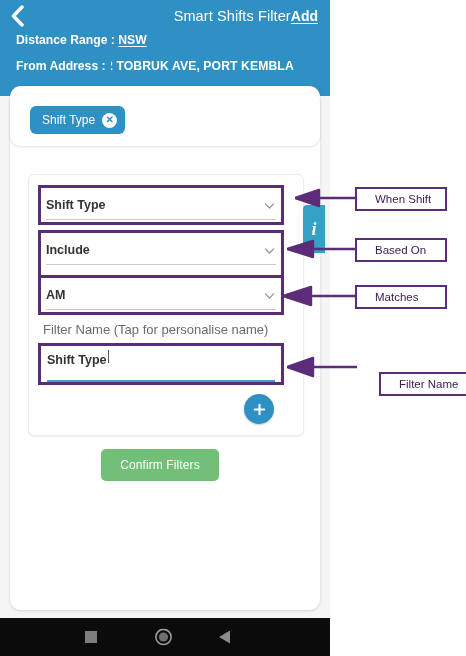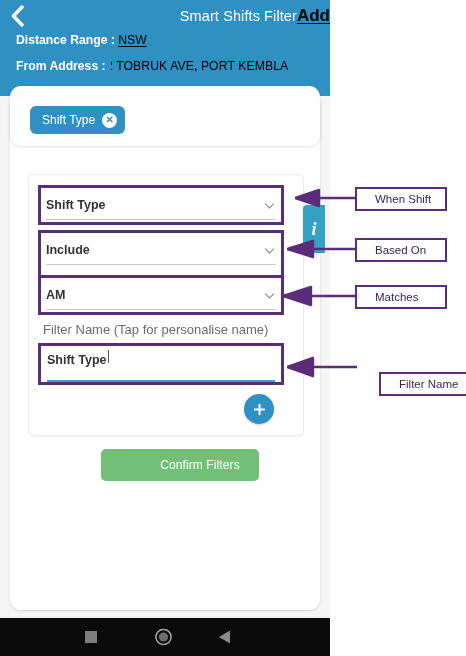--- a/index.html
+++ b/index.html
@@ -52,41 +52,42 @@
     flex: 1 1 auto;
     text-align: right;
     font-size: 14.5px;
     font-weight: 400;
     letter-spacing: .1px;
     color: #ffffff;
     margin-left: -6px;
   }
   #add-link {
     flex: 0 0 auto;
-    font-size: 17px;
-    font-weight: 700;
-    color: #000000;
+    margin-right: 12px;
+    font-size: 14px;
+    font-weight: 700;
+    color: #ffffff;
     text-decoration: underline;
     text-underline-offset: 2px;
   }
   .hdr-line {
     position: absolute;
     left: 16px;
     font-size: 12.2px;
     font-weight: 700;
     color: #ffffff;
     white-space: nowrap;
   }
   #distance-line { top: 33px; }
   #address-line  { top: 59px; width: 300px; overflow: hidden; }
   .hdr-val {
-    font-weight: 400;
+    font-weight: 700;
     text-decoration: underline;
     text-underline-offset: 2px;
-    color: #000000;
+    color: #ffffff;
   }
   #address-line .hdr-val {
     display: inline-block;
     margin-left: 2px;
     letter-spacing: .1px;
   }
   #addr-clip {
     display: inline-block;
     width: 190px;
     overflow: hidden;
@@ -234,21 +235,20 @@
     width: 118px;
     height: 32px;
     border-radius: 5px;
     background: #72c078;
     color: #ffffff;
     font-size: 12px;
     display: flex;
     align-items: center;
     justify-content: center;
     letter-spacing: .1px;
-    padding-left: 40px;
   }
 
   
   #info-tab {
     position: absolute;
     left: 303px; top: 205px;
     width: 22px;
     height: 48px;
     background: #34a2c4;
     border-top-left-radius: 4px;

